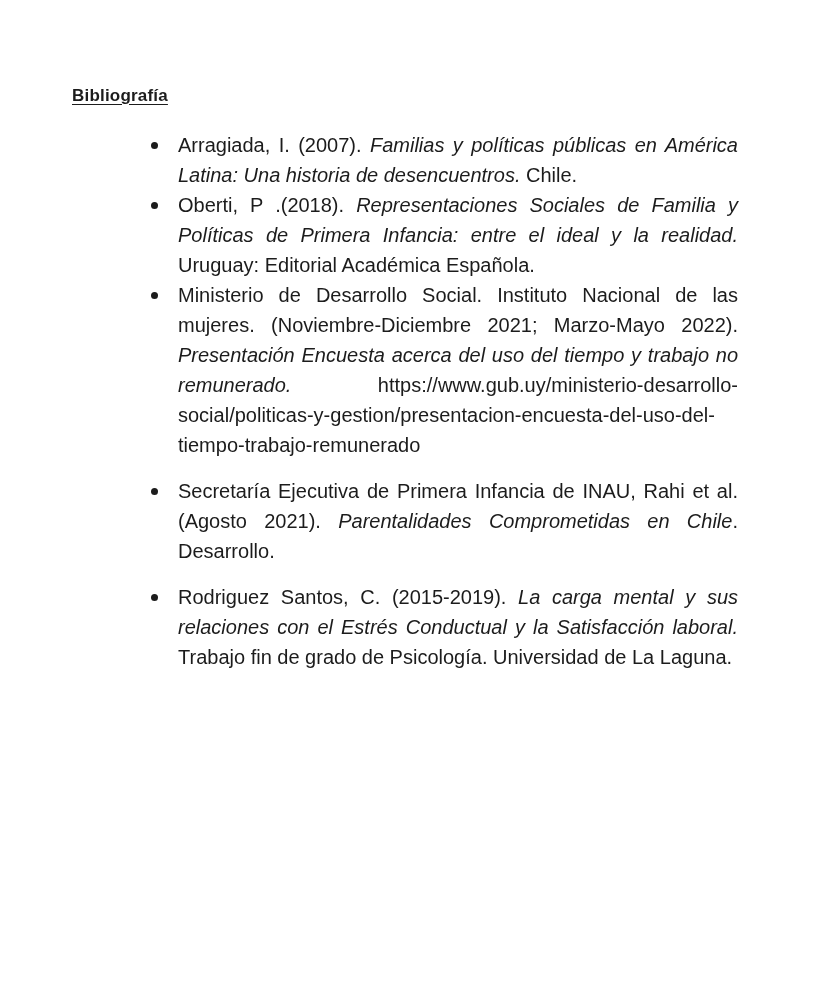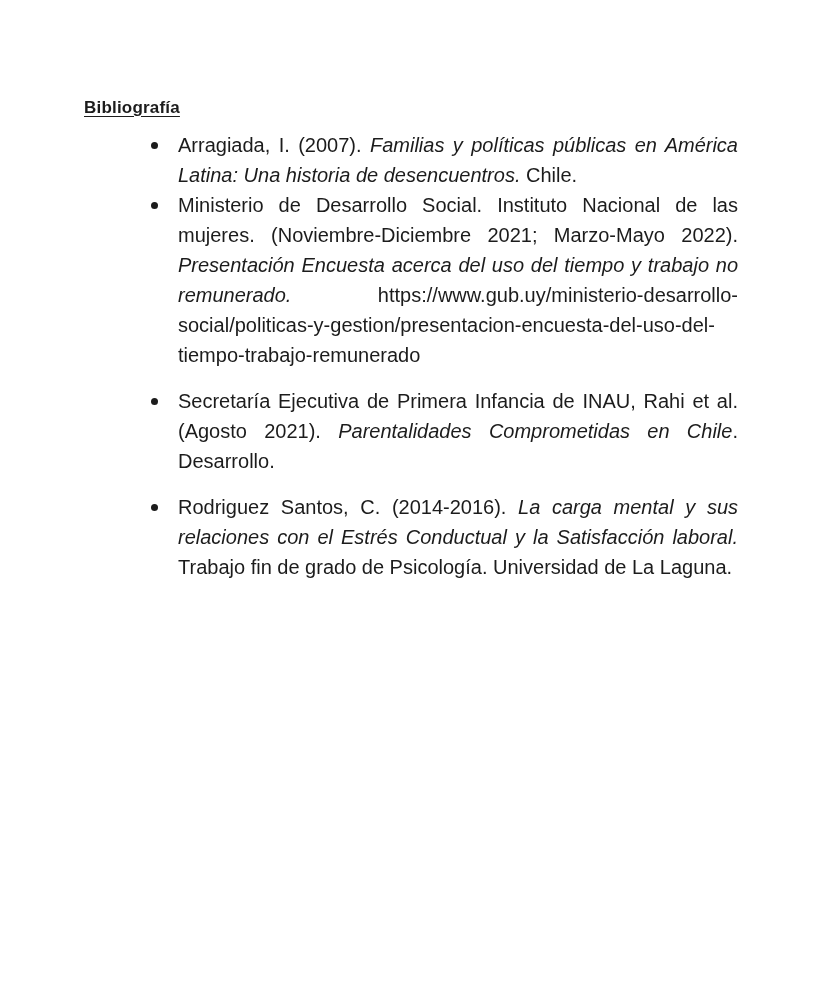--- a/index.html
+++ b/index.html
@@ -17,21 +17,21 @@
   .page {
     position: relative;
     width: 826px;
     height: 1000px;
     background: #ffffff;
   }
   .doc-title {
     position: absolute;
     left: 72px;
     top: 86px;
-    margin: 12px;
+    margin: 0;
     font-size: 17px;
     font-weight: bold;
     text-decoration: underline;
     text-underline-offset: 3px;
     color: #1c1c1c;
     letter-spacing: 0.2px;
   }
   .bib-list {
     position: absolute;
     left: 72px;
@@ -69,17 +69,18 @@
   }
 </style>
 </head>
 <body>
 
 <div class="page">
   <h1 class="doc-title">Bibliografía</h1>
 
   <ul class="bib-list">
       <li class="bib-entry"><span class="seg-normal">Arragiada, I. (2007). </span><span class="seg-italic">Familias y políticas públicas en América Latina: Una historia de desencuentros.</span><span class="seg-normal"> Chile.</span></li>
+      <li class="bib-entry"><span class="seg-normal">Oberti, P .(2018). </span><span class="seg-italic">Representaciones Sociales de Familia y Políticas de Primera Infancia: entre el ideal y la realidad.</span><span class="seg-normal"> Uruguay: Editorial Académica Española.</span></li>
       <li class="bib-entry"><span class="seg-normal">Ministerio de Desarrollo Social. Instituto Nacional de las mujeres. (Noviembre-Diciembre 2021; Marzo-Mayo 2022). </span><span class="seg-italic">Presentación Encuesta acerca del uso del tiempo y trabajo no remunerado.</span><span class="seg-normal"> https://www.gub.uy/ministerio-desarrollo-social/politicas-y-gestion/presentacion-encuesta-del-uso-del-tiempo-trabajo-remunerado</span></li>
       <li class="bib-entry gap-before"><span class="seg-normal">Secretaría Ejecutiva de Primera Infancia de INAU, Rahi et al. (Agosto 2021). </span><span class="seg-italic">Parentalidades Comprometidas en Chile</span><span class="seg-normal">. Desarrollo.</span></li>
-      <li class="bib-entry gap-before"><span class="seg-normal">Rodriguez Santos, C. (2014-2016). </span><span class="seg-italic">La carga mental y sus relaciones con el Estrés Conductual y la Satisfacción laboral.</span><span class="seg-normal"> Trabajo fin de grado de Psicología. Universidad de La Laguna.</span></li>
+      <li class="bib-entry gap-before"><span class="seg-normal">Rodriguez Santos, C. (2015-2019). </span><span class="seg-italic">La carga mental y sus relaciones con el Estrés Conductual y la Satisfacción laboral.</span><span class="seg-normal"> Trabajo fin de grado de Psicología. Universidad de La Laguna.</span></li>
     </ul>
 </div>
 
 </body></html>

